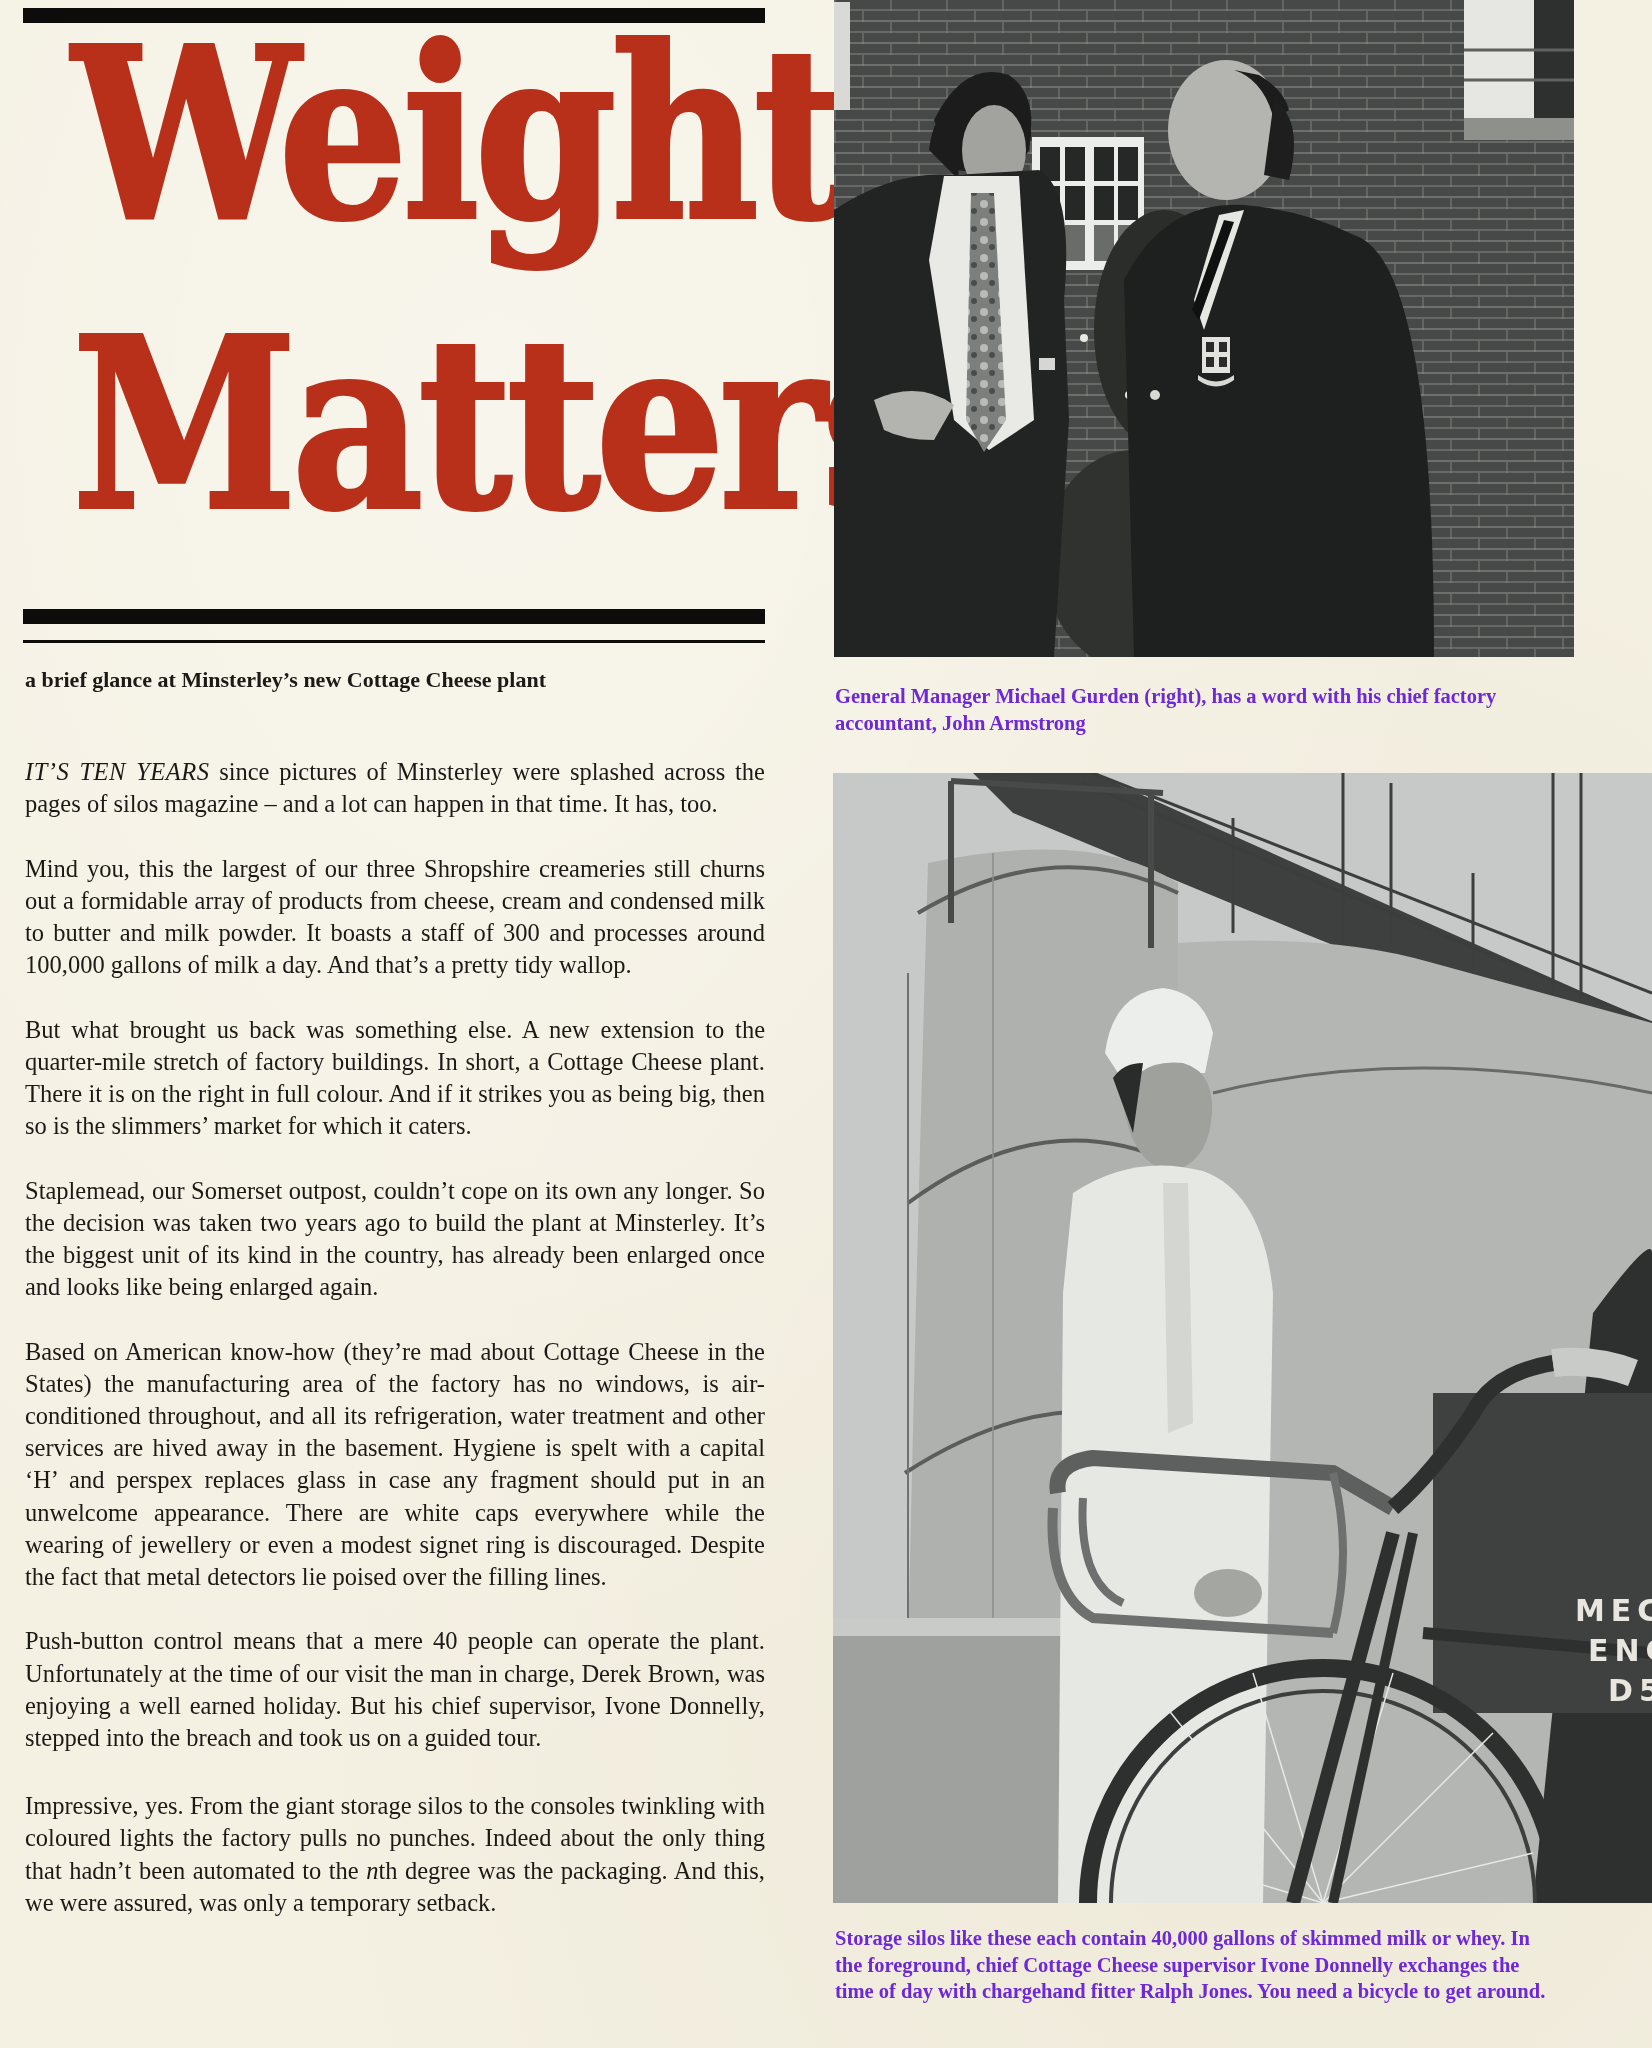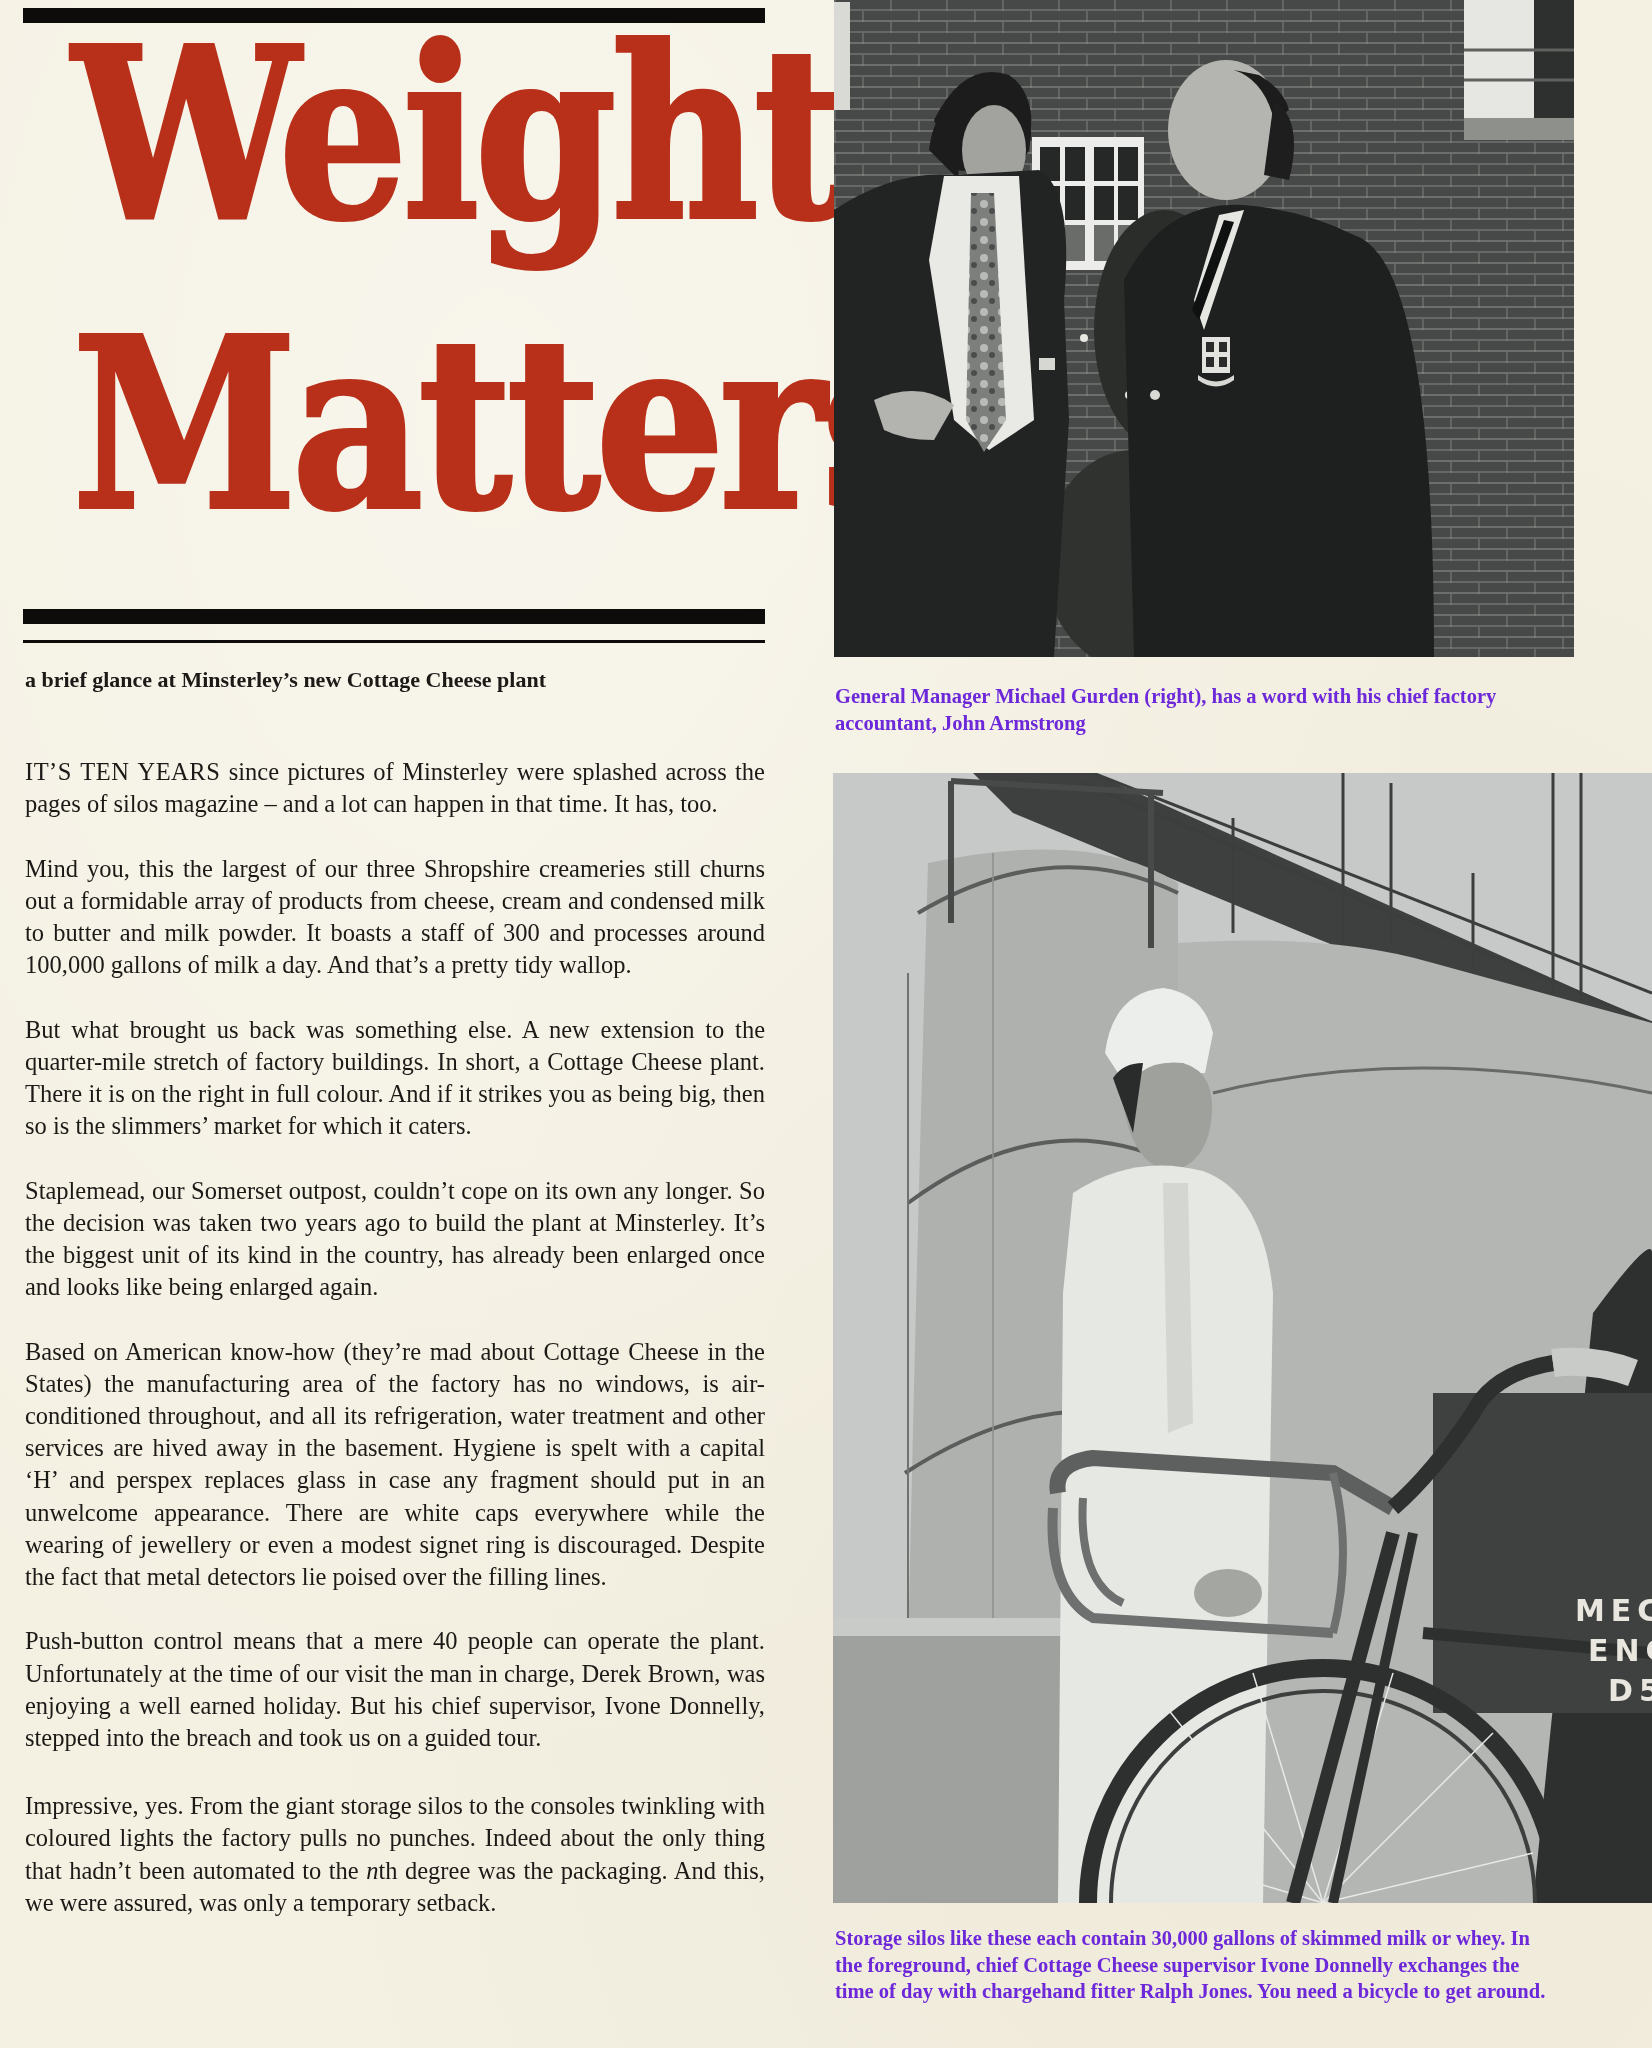--- a/index.html
+++ b/index.html
@@ -57,21 +57,21 @@
       color: #1c1a17;
     }
     .body-text {
       position: absolute; left: 25px; top: 756px; width: 740px;
       font-size: 24.5px; line-height: 32.2px;
       text-align: justify;
       color: #1c1a17;
     }
     .body-text p { margin: 0 0 32.2px 0; }
     .body-text p:last-child { margin-bottom: 0; margin-top: 36px; }
-    .caps { letter-spacing: 0.5px; }
+    .caps { letter-spacing: 0.5px; font-style: italic; }
     .nth { font-style: italic; }
 
     
     .photo {
       position: absolute; overflow: hidden;
       background: #3b3d3d;
     }
     .photo-top { left: 834px; top: 0; width: 740px; height: 657px; }
     .photo-bottom { left: 833px; top: 773px; width: 819px; height: 1130px; background: #b9bcba; }
 
@@ -268,13 +268,13 @@
       <path d="M720 590 Q760 585 800 600" stroke="#c9cbc8" stroke-width="28"></path>
       <line x1="590" y1="860" x2="819" y2="880" stroke-width="12"></line>
     </g>
 
     <ellipse cx="395" cy="820" rx="34" ry="24" fill="#a4a6a2"></ellipse>
   </svg>
   <div class="abs panel-text" style="left: 742px; top: 820px;">MECH</div>
   <div class="abs panel-text" style="left: 755px; top: 860px;">ENG</div>
   <div class="abs panel-text" style="left: 775px; top: 900px;">D5</div>
 </figure>
-<figcaption class="caption caption-bottom">Storage silos like these each contain 30,000 gallons of skimmed milk or whey. In the foreground, chief Cottage Cheese supervisor Ivone Donnelly exchanges the time of day with chargehand fitter Ralph Jones. You need a bicycle to get around.</figcaption>
+<figcaption class="caption caption-bottom">Storage silos like these each contain 40,000 gallons of skimmed milk or whey. In the foreground, chief Cottage Cheese supervisor Ivone Donnelly exchanges the time of day with chargehand fitter Ralph Jones. You need a bicycle to get around.</figcaption>
 
 </body></html>

